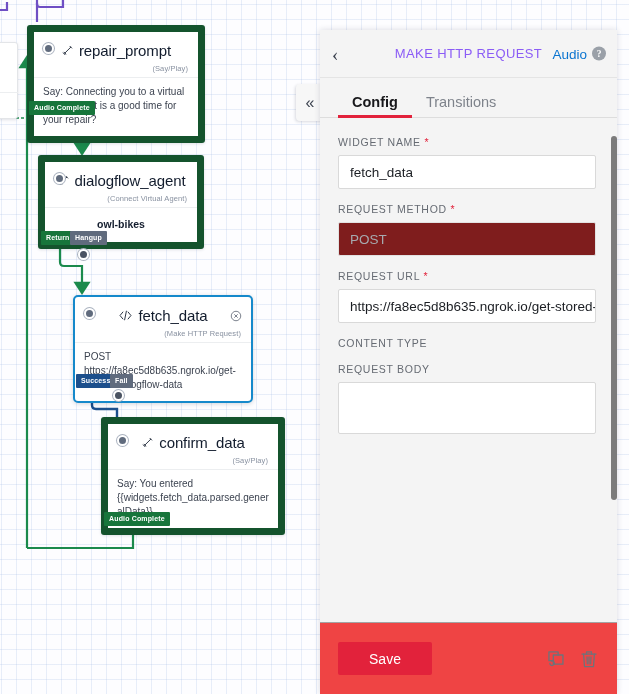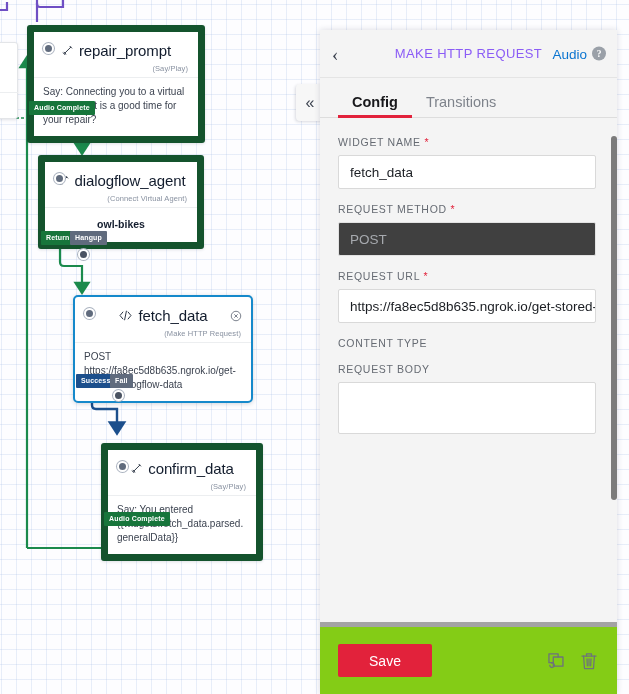--- a/index.html
+++ b/index.html
@@ -181,41 +181,41 @@
   }
   .req { color: #e2223b; }
   .input {
     width: 258px; height: 34px;
     background: #fff; border: 1px solid #d9d9d9; border-radius: 2px;
     display: flex; align-items: center;
     padding: 0 11px;
     font-size: 13.5px; color: #1b1e23;
     white-space: nowrap; overflow: hidden;
   }
-  .input.disabled { background: #404040; border-color: #e2e2e2; color: #a6a9ae; }
+  .input.disabled { background: #7f1d1d; border-color: #e2e2e2; color: #a6a9ae; }
   .input.select { justify-content: space-between; }
   .textarea {
     width: 258px; height: 52px;
     background: #fff; border: 1px solid #d9d9d9; border-radius: 2px;
   }
   .chev-down { color: #4a5362; font-size: 12px; }
 
   #panel-scroll {
     position: absolute; right: 0px; top: 106px;
     width: 6px; height: 364px;
     background: #7b7b7b; border-radius: 3px;
     z-index: 12; cursor: pointer;
   }
 
   #panel-footer {
     flex: 0 0 72px; height: 72px;
-    border-top: 5px solid #a3a3a3;
+    border-top: 1px solid #a3a3a3;
     display: flex; align-items: center;
     padding: 0 18px;
-    background: #84cc16;
+    background: #ef4444;
   }
   #save-button {
     width: 94px; height: 33px;
     background: #e2223b; color: #fff;
     border: none; border-radius: 2px;
     font-size: 14px; font-family: "Liberation Sans", sans-serif;
     cursor: pointer;
   }
   #footer-icons { margin-left: auto; display: flex; gap: 14px; align-items: center; }
   .ficon { width: 20px; height: 22px; cursor: pointer; color: #6d737b; }
@@ -324,21 +324,21 @@
         </span><span>fetch_data</span>
       </div>
       <div class="node-sub">(Make HTTP Request)</div>
     </div>
     <div class="node-body">POST https://fa8ec5d8b635.ngrok.io/get-stored-dialogflow-data</div>
   </div>
   <div class="pill blue" style="left:76px; top:374px;">Success</div>
   <div class="pill grey" style="left:110px; top:374px;">Fail</div>
   <div class="endcap" style="left:113px; top:390px;"></div>
 
-  <div class="node" style="left:101px; top:443px; width:162px;">
+  <div class="node" style="left:101px; top:417px; width:184px;">
     <div class="node-head">
       <div class="node-dot"></div>
       <div class="node-title">
         <span class="tic">
           <svg width="13" height="13" viewBox="0 0 24 24" fill="none" stroke="#2b3443" stroke-width="1.8" stroke-linecap="round">
             <path d="M16.5 4.2 L19.8 7.5"></path>
               <path d="M18.1 5.8 L7.2 16.7"></path>
             <path d="M4.2 16.5 L7.5 19.8"></path>
               <path d="M5.6 15.1 L8.9 18.4"></path>
           </svg>

